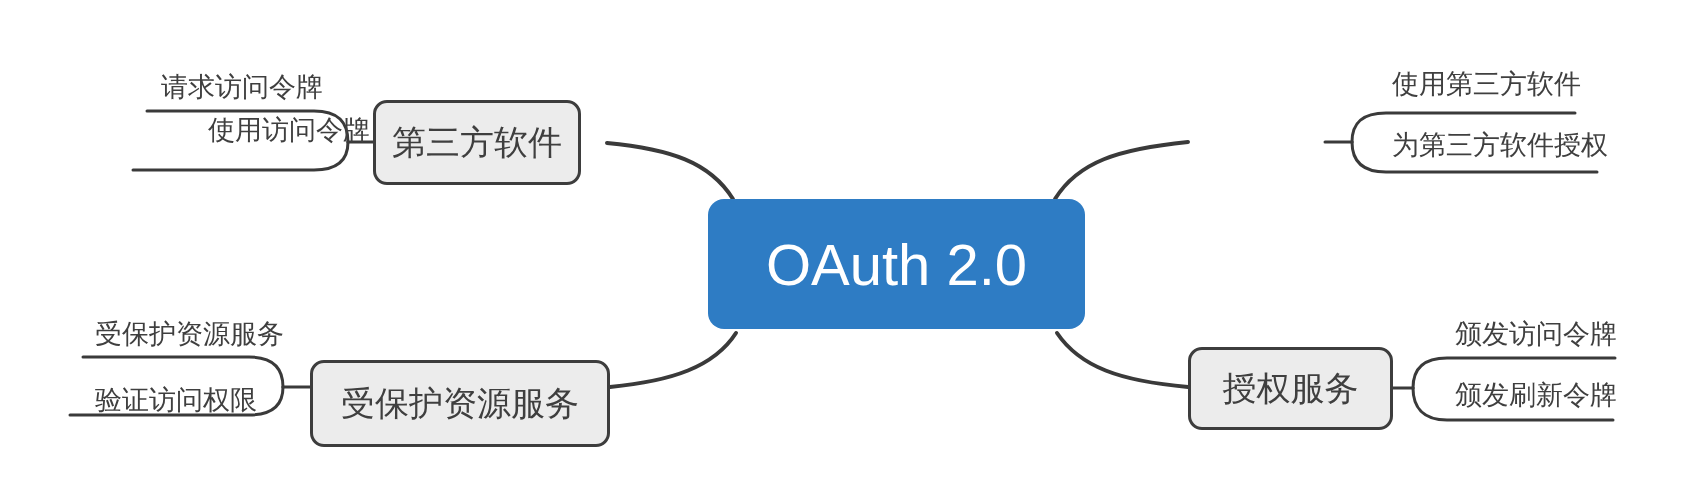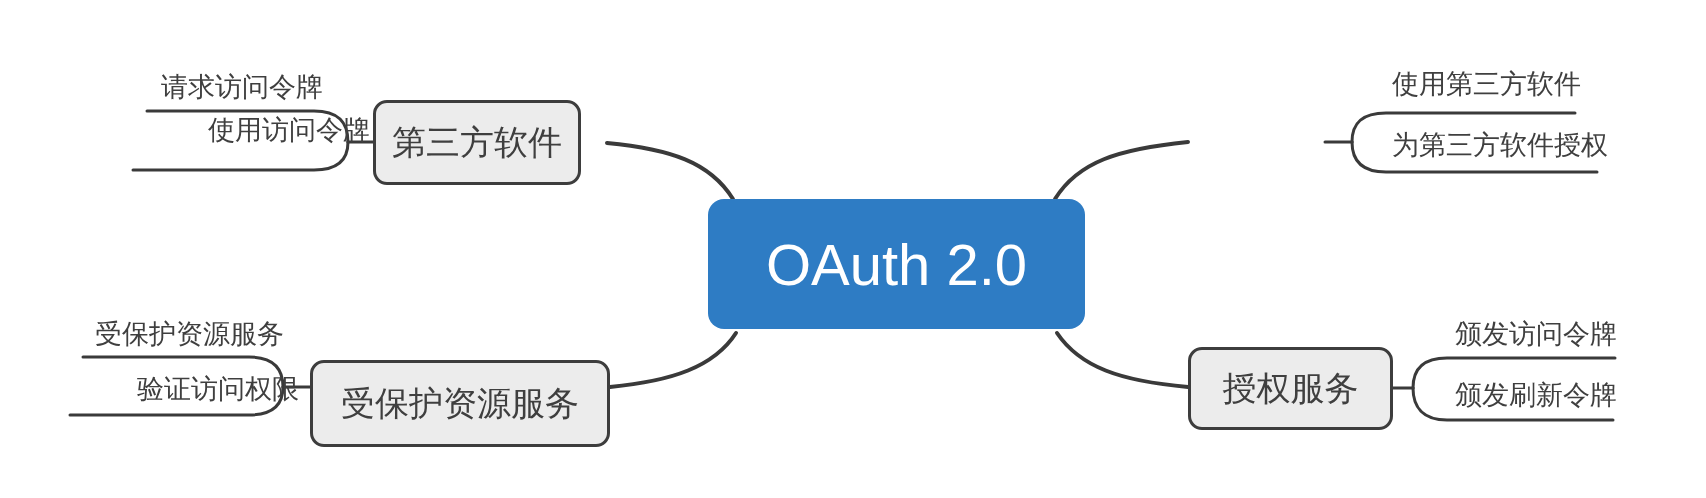--- a/index.html
+++ b/index.html
@@ -75,18 +75,18 @@
 
   <div class="topic" style="left:1188px;top:347px;width:205px;height:83px;">授权服务</div>
 
   <div class="child" style="left:161px;top:73px;">请求访问令牌</div>
   <div class="child" style="left:161px;top:116px;margin-left:47px;">使用访问令牌</div>
 
   <div class="child" style="left:1392px;top:70px;">使用第三方软件</div>
   <div class="child" style="left:1392px;top:131px;">为第三方软件授权</div>
 
   <div class="child" style="left:95px;top:320px;">受保护资源服务</div>
-  <div class="child" style="left:95px;top:375px;margin-left:42px;">验证访问权限</div>
+  <div class="child" style="left:95px;top:386px;">验证访问权限</div>
 
   <div class="child" style="left:1455px;top:320px;font-family:Liberation Serif, serif;">颁发访问令牌</div>
   <div class="child" style="left:1455px;top:383px;font-family:Liberation Mono, monospace;">颁发刷新令牌</div>
 
 </div>
 
 </body></html>

